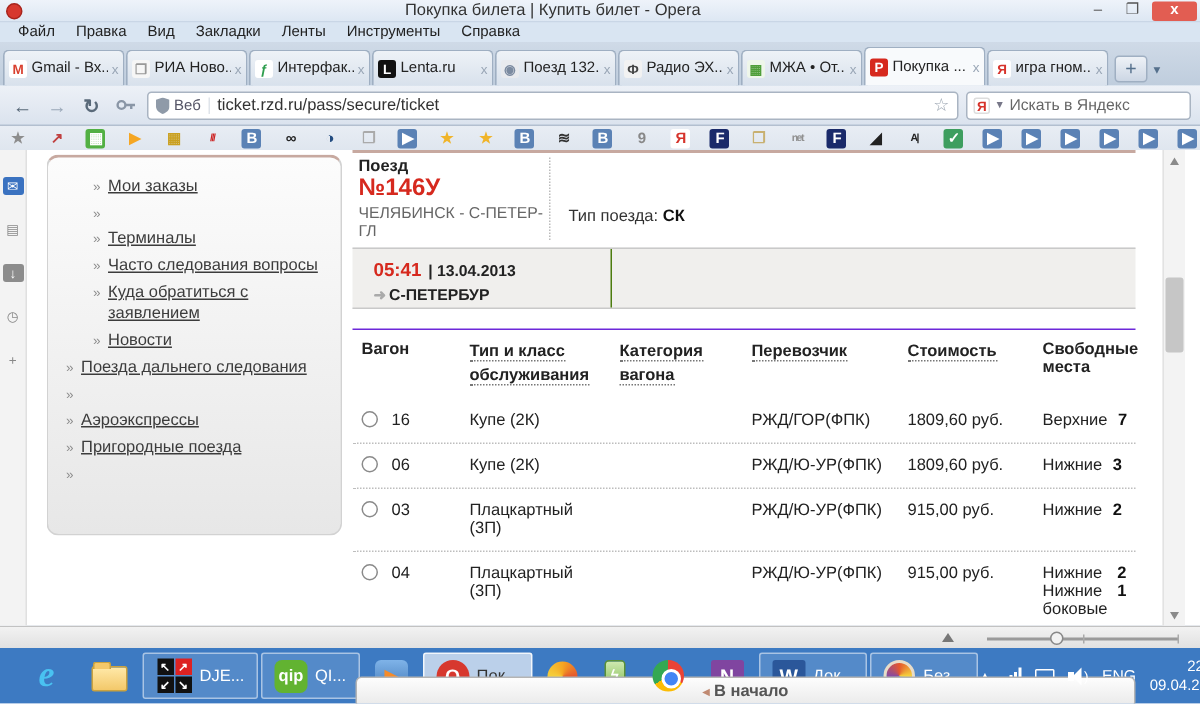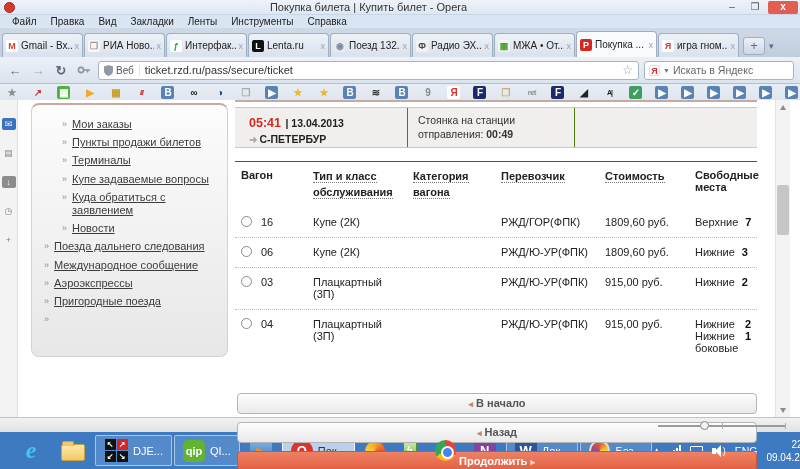--- a/index.html
+++ b/index.html
@@ -358,75 +358,79 @@
 
   <div class="page">
 
     <div class="rzd-sidebar">
         <div class="sb-item lvl2">
           <span class="sb-bullet">»</span>
           <span class="sb-link">Мои заказы</span>
         </div>
         <div class="sb-item lvl2">
           <span class="sb-bullet">»</span>
-          <span class="sb-link">Пункты продажи билетов</span>
         </div>
         <div class="sb-item lvl2">
           <span class="sb-bullet">»</span>
           <span class="sb-link">Терминалы</span>
         </div>
         <div class="sb-item lvl2">
           <span class="sb-bullet">»</span>
-          <span class="sb-link">Купе задаваемые вопросы</span>
+          <span class="sb-link">Часто следования вопросы</span>
         </div>
         <div class="sb-item lvl2">
           <span class="sb-bullet">»</span>
           <span class="sb-link">Куда обратиться с заявлением</span>
         </div>
         <div class="sb-item lvl2">
           <span class="sb-bullet">»</span>
           <span class="sb-link">Новости</span>
         </div>
         <div class="sb-item lvl1">
           <span class="sb-bullet">»</span>
           <span class="sb-link">Поезда дальнего следования</span>
         </div>
         <div class="sb-item lvl1">
           <span class="sb-bullet">»</span>
-          <span class="sb-link">Международное сообщение</span>
         </div>
         <div class="sb-item lvl1">
           <span class="sb-bullet">»</span>
           <span class="sb-link">Аэроэкспрессы</span>
         </div>
         <div class="sb-item lvl1">
           <span class="sb-bullet">»</span>
           <span class="sb-link">Пригородные поезда</span>
         </div>
         <div class="sb-item lvl1">
           <span class="sb-bullet">»</span>
         </div>
       </div>
 
     <div class="main">
       <div class="topline"></div>
 
+      <div class="train-head">
+        <div class="th-left">
+          <div class="t-label">Поезд</div>
+          <div class="t-number">№146У</div>
+          <div class="t-route">ЧЕЛЯБИНСК - С-ПЕТЕР-ГЛ</div>
+        </div>
+        <div class="th-right">
+          <span>Тип поезда:</span>
+          <b>СК</b>
+        </div>
+      </div>
 
       <div class="info-band">
         <div class="ib-cell ib-c2">
           <span class="ib-time">05:41</span>
           <span class="ib-date">| 13.04.2013</span>
           <div class="ib-city">
             <span class="ib-arrow">➜</span><span>С-ПЕТЕРБУР</span>
           </div>
-        </div>
-        <div class="ib-cell ib-c3">
-          <div>Стоянка на станции</div>
-          <div><span>отправления:</span>
-            <b>00:49</b></div>
         </div>
         <div class="ib-cell ib-c4"></div>
       </div>
 
       <div class="seats">
         <div class="srow head" id="seats-head">
             <div class="cell"><span>Вагон</span></div>
             <div class="cell"><span class="dotted">Тип и класс обслуживания</span></div>
             <div class="cell"><span class="dotted">Категория вагона</span></div>
             <div class="cell"><span class="dotted">Перевозчик</span></div>

